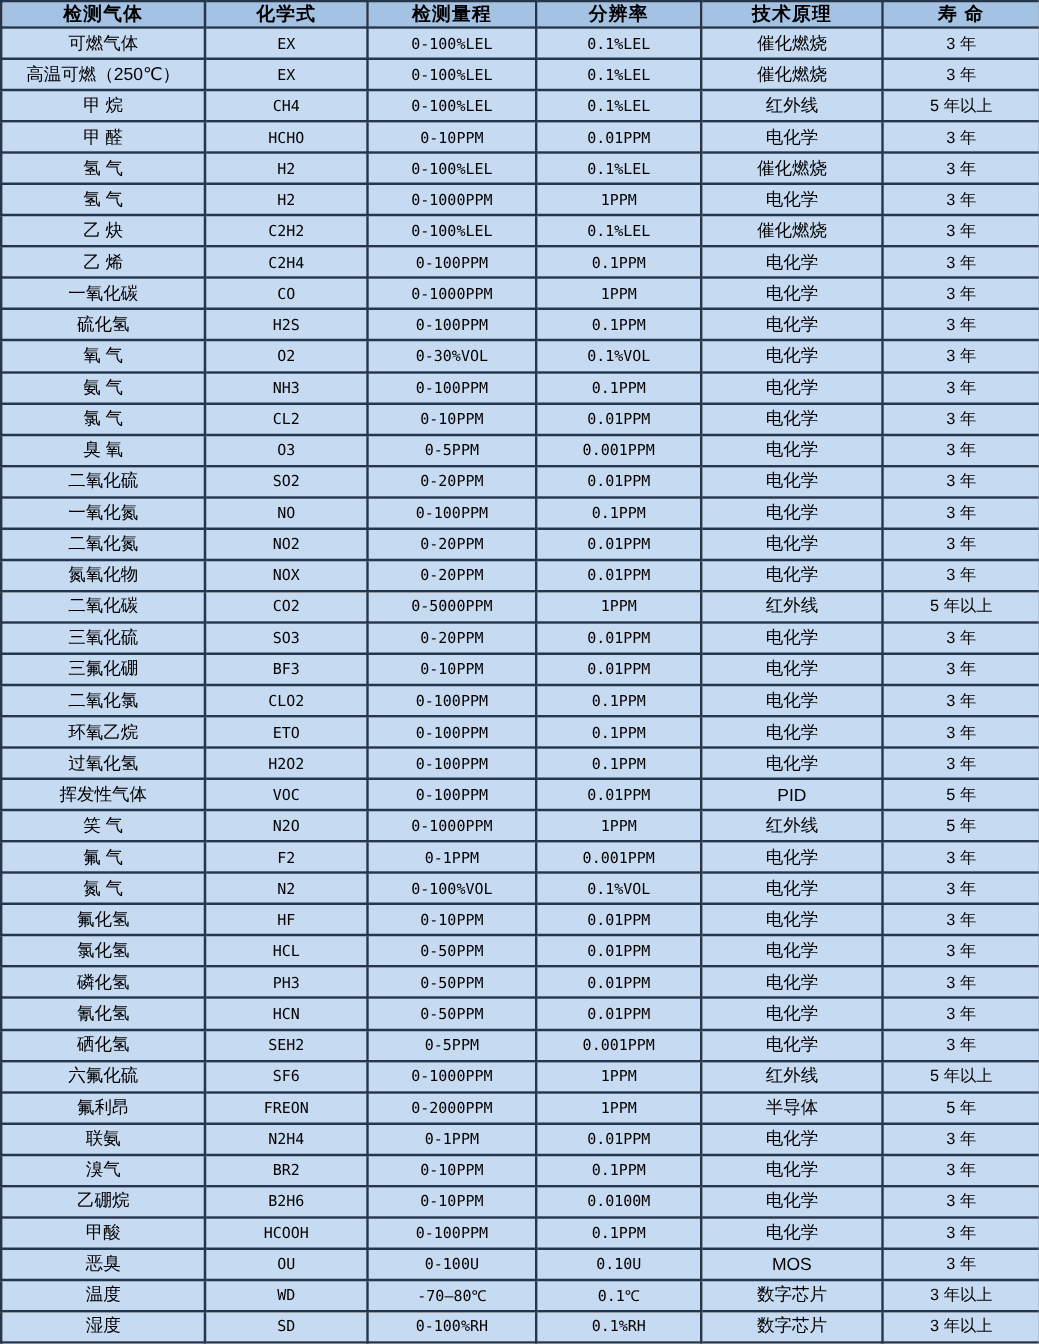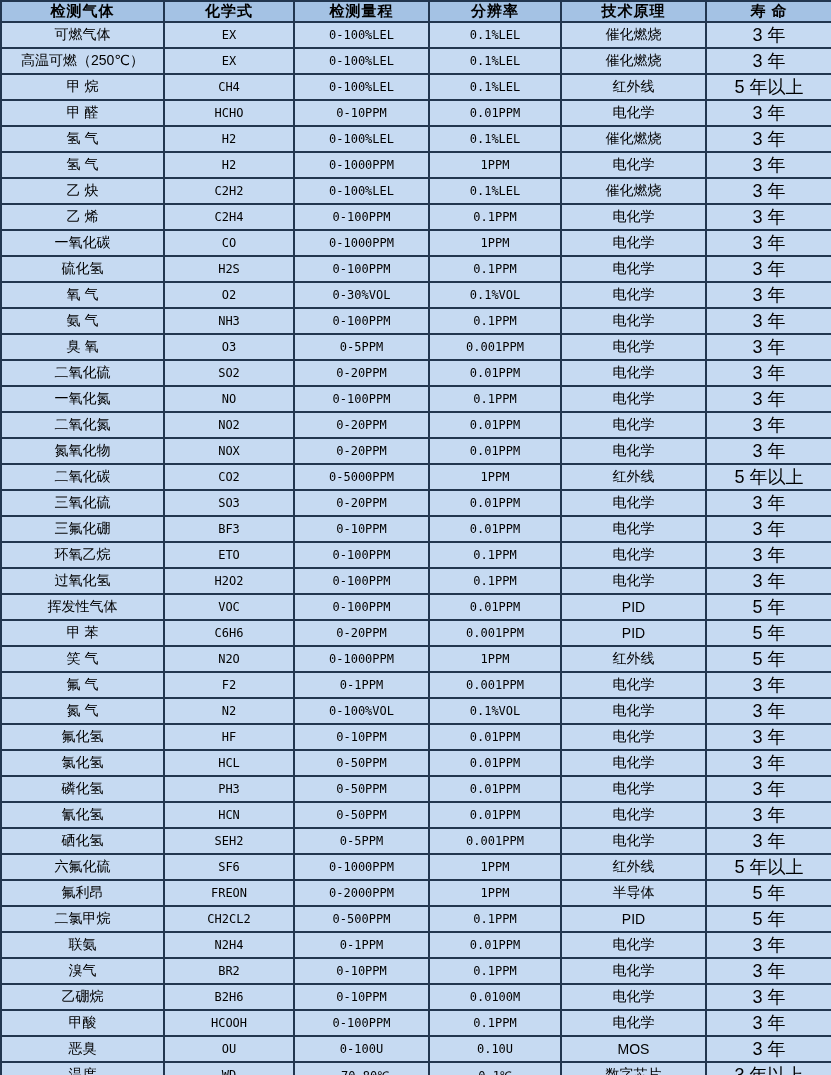--- a/index.html
+++ b/index.html
@@ -40,21 +40,21 @@
     letter-spacing:1px;
   }
   td{
     background:var(--row-bg);
     font-size:14px;
   }
   td.c1,td.c2,td.c3{
     font-family:"DejaVu Sans Mono","Liberation Mono",monospace;
     font-size:12px;
   }
-  td.c5{font-size:18px;}
+  td.c5{font-size:13px;}
 </style>
 </head>
 <body>
 
 <table>
   <colgroup>
     <col class="w0">
       <col class="w1">
       <col class="w2">
       <col class="w3">
@@ -162,20 +162,28 @@
       </tr>
       <tr>
         <td class="c0">氨 气</td>
         <td class="c1">NH3</td>
         <td class="c2">0-100PPM</td>
         <td class="c3">0.1PPM</td>
         <td class="c4">电化学</td>
         <td class="c5">3 年</td>
       </tr>
       <tr>
+        <td class="c0">氯 气</td>
+        <td class="c1">CL2</td>
+        <td class="c2">0-10PPM</td>
+        <td class="c3">0.01PPM</td>
+        <td class="c4">电化学</td>
+        <td class="c5">3 年</td>
+      </tr>
+      <tr>
         <td class="c0">臭 氧</td>
         <td class="c1">O3</td>
         <td class="c2">0-5PPM</td>
         <td class="c3">0.001PPM</td>
         <td class="c4">电化学</td>
         <td class="c5">3 年</td>
       </tr>
       <tr>
         <td class="c0">二氧化硫</td>
         <td class="c1">SO2</td>
@@ -226,48 +234,48 @@
       </tr>
       <tr>
         <td class="c0">三氟化硼</td>
         <td class="c1">BF3</td>
         <td class="c2">0-10PPM</td>
         <td class="c3">0.01PPM</td>
         <td class="c4">电化学</td>
         <td class="c5">3 年</td>
       </tr>
       <tr>
+        <td class="c0">二氧化氯</td>
+        <td class="c1">CLO2</td>
+        <td class="c2">0-100PPM</td>
+        <td class="c3">0.1PPM</td>
+        <td class="c4">电化学</td>
+        <td class="c5">3 年</td>
+      </tr>
+      <tr>
         <td class="c0">环氧乙烷</td>
         <td class="c1">ETO</td>
         <td class="c2">0-100PPM</td>
         <td class="c3">0.1PPM</td>
         <td class="c4">电化学</td>
         <td class="c5">3 年</td>
       </tr>
       <tr>
         <td class="c0">过氧化氢</td>
         <td class="c1">H2O2</td>
         <td class="c2">0-100PPM</td>
         <td class="c3">0.1PPM</td>
         <td class="c4">电化学</td>
         <td class="c5">3 年</td>
       </tr>
       <tr>
         <td class="c0">挥发性气体</td>
         <td class="c1">VOC</td>
         <td class="c2">0-100PPM</td>
         <td class="c3">0.01PPM</td>
-        <td class="c4">PID</td>
-        <td class="c5">5 年</td>
-      </tr>
-      <tr>
-        <td class="c0">甲 苯</td>
-        <td class="c1">C6H6</td>
-        <td class="c2">0-20PPM</td>
-        <td class="c3">0.001PPM</td>
         <td class="c4">PID</td>
         <td class="c5">5 年</td>
       </tr>
       <tr>
         <td class="c0">笑 气</td>
         <td class="c1">N2O</td>
         <td class="c2">0-1000PPM</td>
         <td class="c3">1PPM</td>
         <td class="c4">红外线</td>
         <td class="c5">5 年</td>
@@ -335,28 +343,20 @@
         <td class="c3">1PPM</td>
         <td class="c4">红外线</td>
         <td class="c5">5 年以上</td>
       </tr>
       <tr>
         <td class="c0">氟利昂</td>
         <td class="c1">FREON</td>
         <td class="c2">0-2000PPM</td>
         <td class="c3">1PPM</td>
         <td class="c4">半导体</td>
-        <td class="c5">5 年</td>
-      </tr>
-      <tr>
-        <td class="c0">二氯甲烷</td>
-        <td class="c1">CH2CL2</td>
-        <td class="c2">0-500PPM</td>
-        <td class="c3">0.1PPM</td>
-        <td class="c4">PID</td>
         <td class="c5">5 年</td>
       </tr>
       <tr>
         <td class="c0">联氨</td>
         <td class="c1">N2H4</td>
         <td class="c2">0-1PPM</td>
         <td class="c3">0.01PPM</td>
         <td class="c4">电化学</td>
         <td class="c5">3 年</td>
       </tr>

